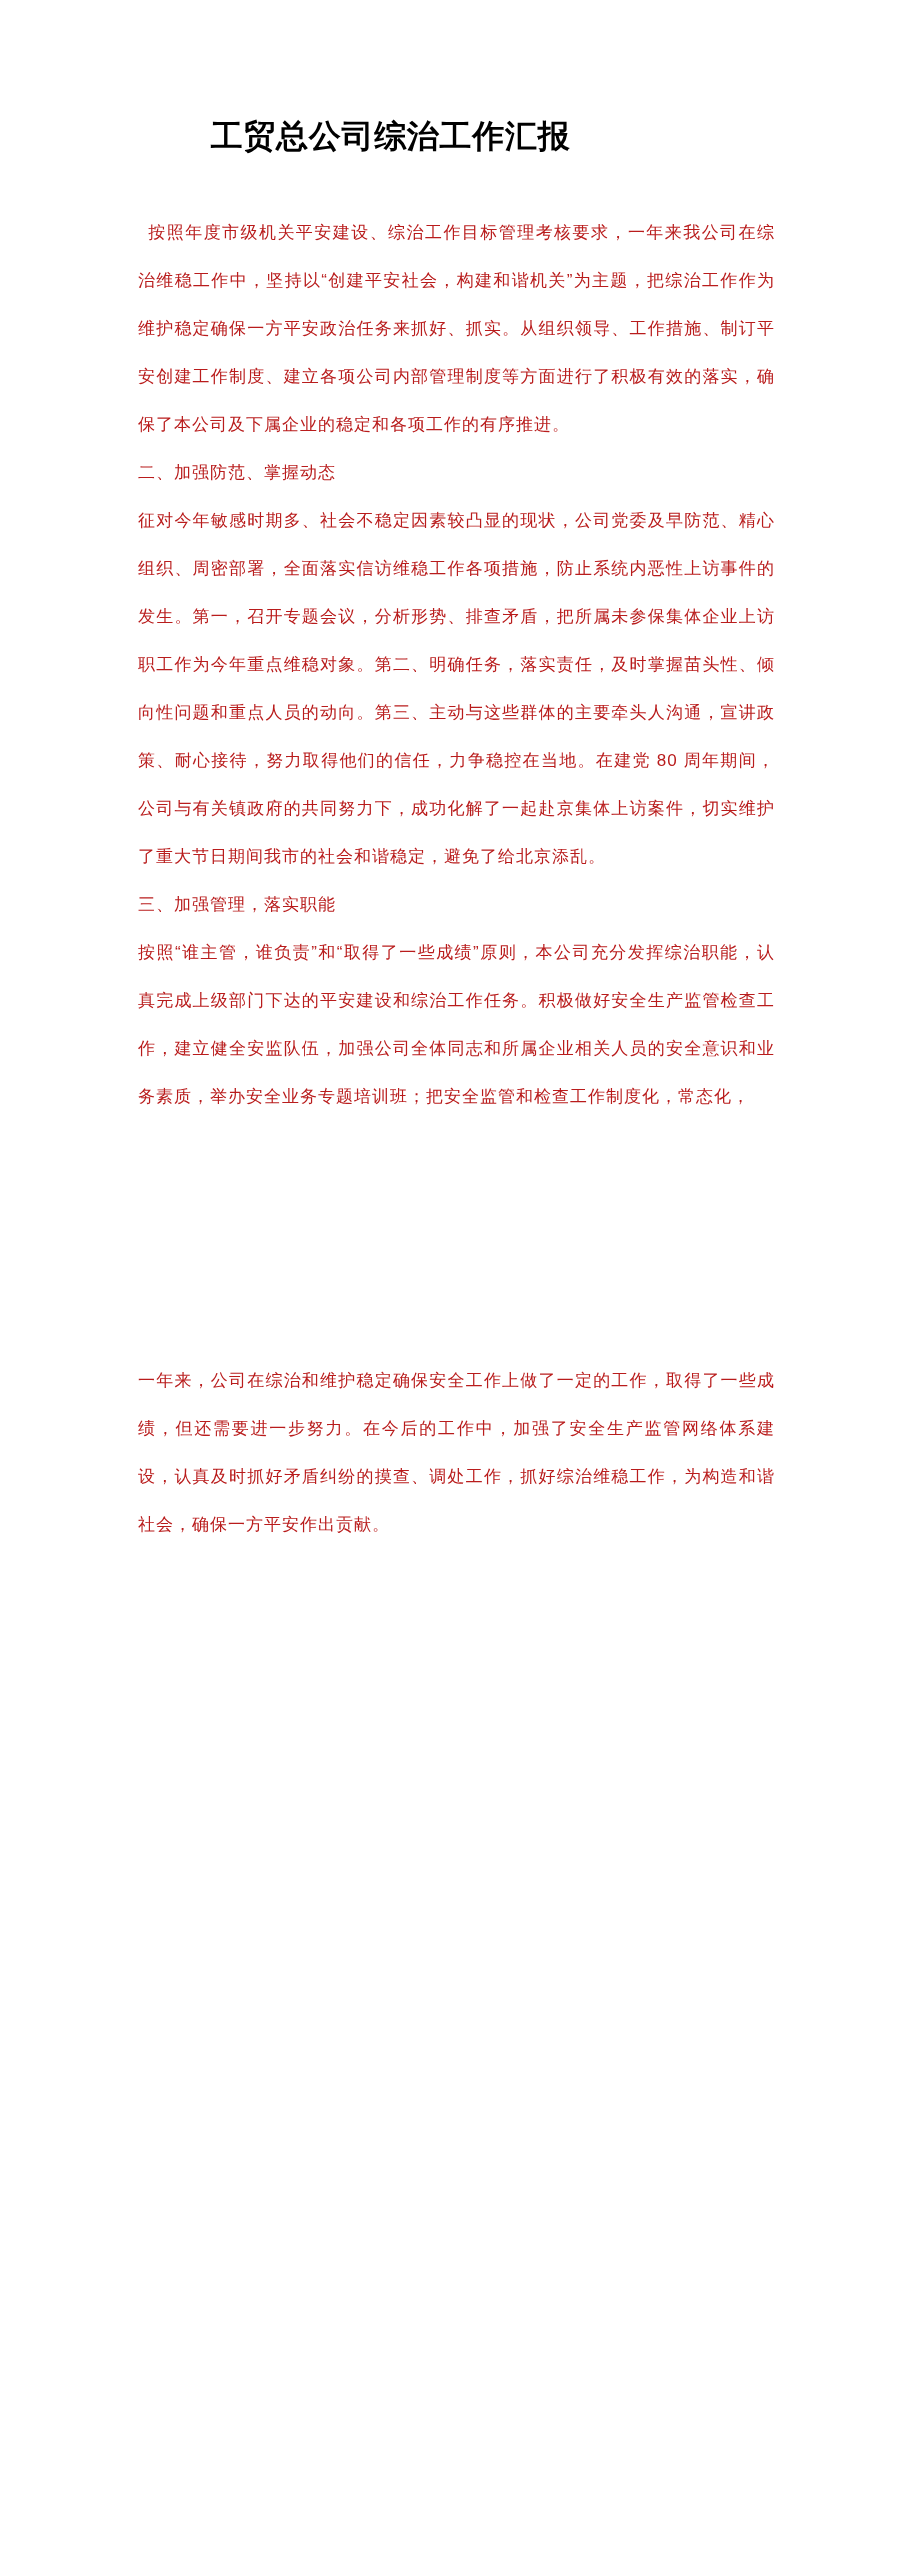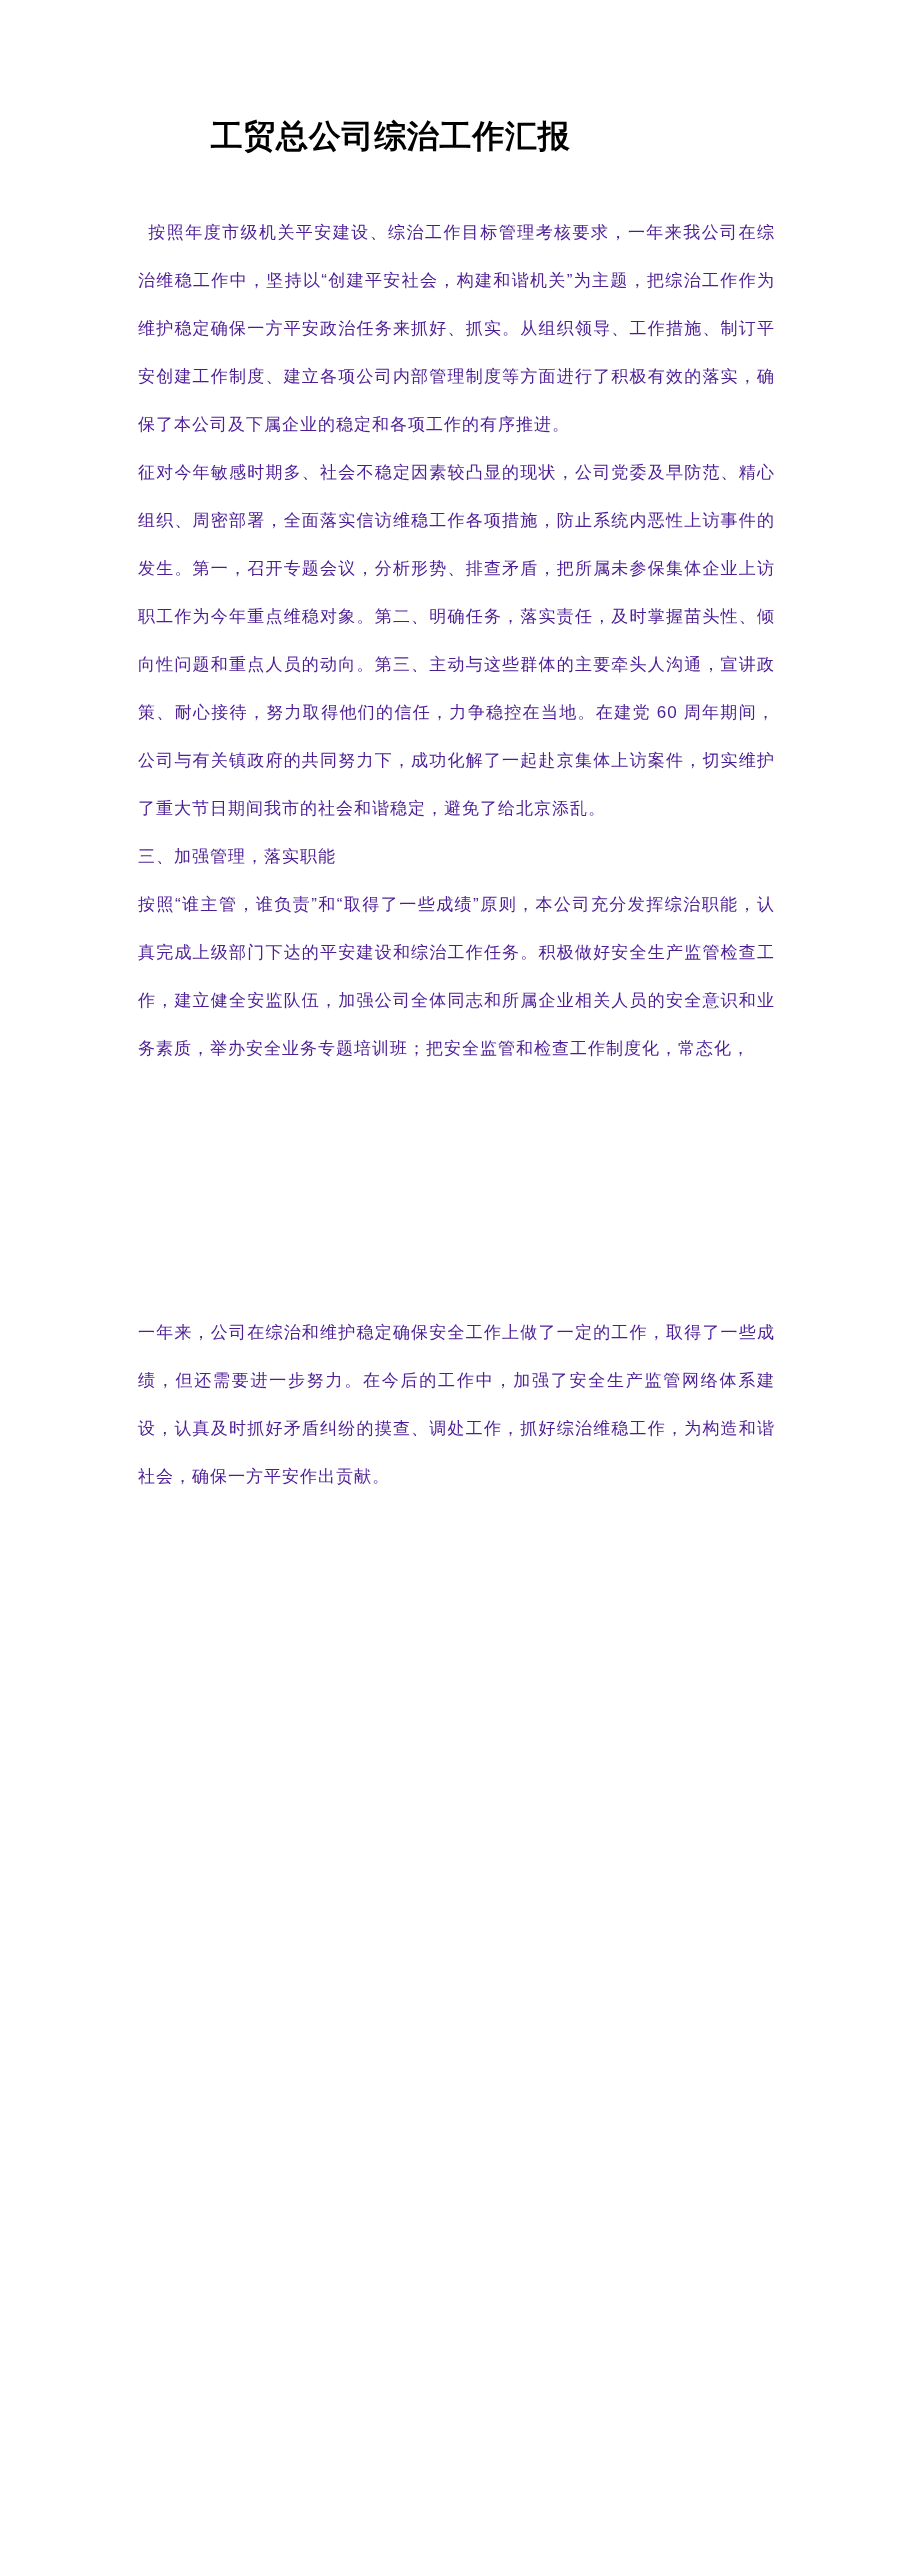--- a/index.html
+++ b/index.html
@@ -26,21 +26,21 @@
     color: #000000;
   }
   .content {
     margin: 49px 0 0 138px;
     width: 637px;
     font-family: "Liberation Sans", "DejaVu Sans", sans-serif;
     font-size: 17px;
     line-height: 48px;
     letter-spacing: 1px;
     text-align: justify;
-    color: #4c1d95;
+    color: #b91c1c;
   }
   .para {
     margin: 0;
     padding: 0;
   }
   .para.first-indent {
     text-indent: 10.3px;
   }
   .page-gap {
     height: 236px;
@@ -49,22 +49,23 @@
 </head>
 <body>
 
 <div class="page">
   <h1 class="doc-title">工贸总公司综治工作汇报</h1>
 
   <div class="content">
     <p class="para first-indent">按照年度市级机关平安建设、综治工作目标管理考核要求，一年来我公司在综治维稳工作中，坚持以“创建平安社会，构建和谐机关”为主题，把综治工作作为维护稳定确保一方平安政治任务来抓好、抓实。从组织领导、工作措施、制订平安创建工作制度、建立各项公司内部管理制度等方面进行了积极有效的落实，确保了本公司及下属企业的稳定和各项工作的有序推进。</p>
 
 
+    <p class="para">二、加强防范、掌握动态</p>
 
-    <p class="para">征对今年敏感时期多、社会不稳定因素较凸显的现状，公司党委及早防范、精心组织、周密部署，全面落实信访维稳工作各项措施，防止系统内恶性上访事件的发生。第一，召开专题会议，分析形势、排查矛盾，把所属未参保集体企业上访职工作为今年重点维稳对象。第二、明确任务，落实责任，及时掌握苗头性、倾向性问题和重点人员的动向。第三、主动与这些群体的主要牵头人沟通，宣讲政策、耐心接待，努力取得他们的信任，力争稳控在当地。在建党 60 周年期间，公司与有关镇政府的共同努力下，成功化解了一起赴京集体上访案件，切实维护了重大节日期间我市的社会和谐稳定，避免了给北京添乱。</p>
+    <p class="para">征对今年敏感时期多、社会不稳定因素较凸显的现状，公司党委及早防范、精心组织、周密部署，全面落实信访维稳工作各项措施，防止系统内恶性上访事件的发生。第一，召开专题会议，分析形势、排查矛盾，把所属未参保集体企业上访职工作为今年重点维稳对象。第二、明确任务，落实责任，及时掌握苗头性、倾向性问题和重点人员的动向。第三、主动与这些群体的主要牵头人沟通，宣讲政策、耐心接待，努力取得他们的信任，力争稳控在当地。在建党 80 周年期间，公司与有关镇政府的共同努力下，成功化解了一起赴京集体上访案件，切实维护了重大节日期间我市的社会和谐稳定，避免了给北京添乱。</p>
 
     <p class="para">三、加强管理，落实职能</p>
 
     <p class="para">按照“谁主管，谁负责”和“取得了一些成绩”原则，本公司充分发挥综治职能，认真完成上级部门下达的平安建设和综治工作任务。积极做好安全生产监管检查工作，建立健全安监队伍，加强公司全体同志和所属企业相关人员的安全意识和业务素质，举办安全业务专题培训班；把安全监管和检查工作制度化，常态化，</p>
 
     <div class="page-gap"></div>
 
 
     <p class="para">一年来，公司在综治和维护稳定确保安全工作上做了一定的工作，取得了一些成绩，但还需要进一步努力。在今后的工作中，加强了安全生产监管网络体系建设，认真及时抓好矛盾纠纷的摸查、调处工作，抓好综治维稳工作，为构造和谐社会，确保一方平安作出贡献。</p>
   </div>

